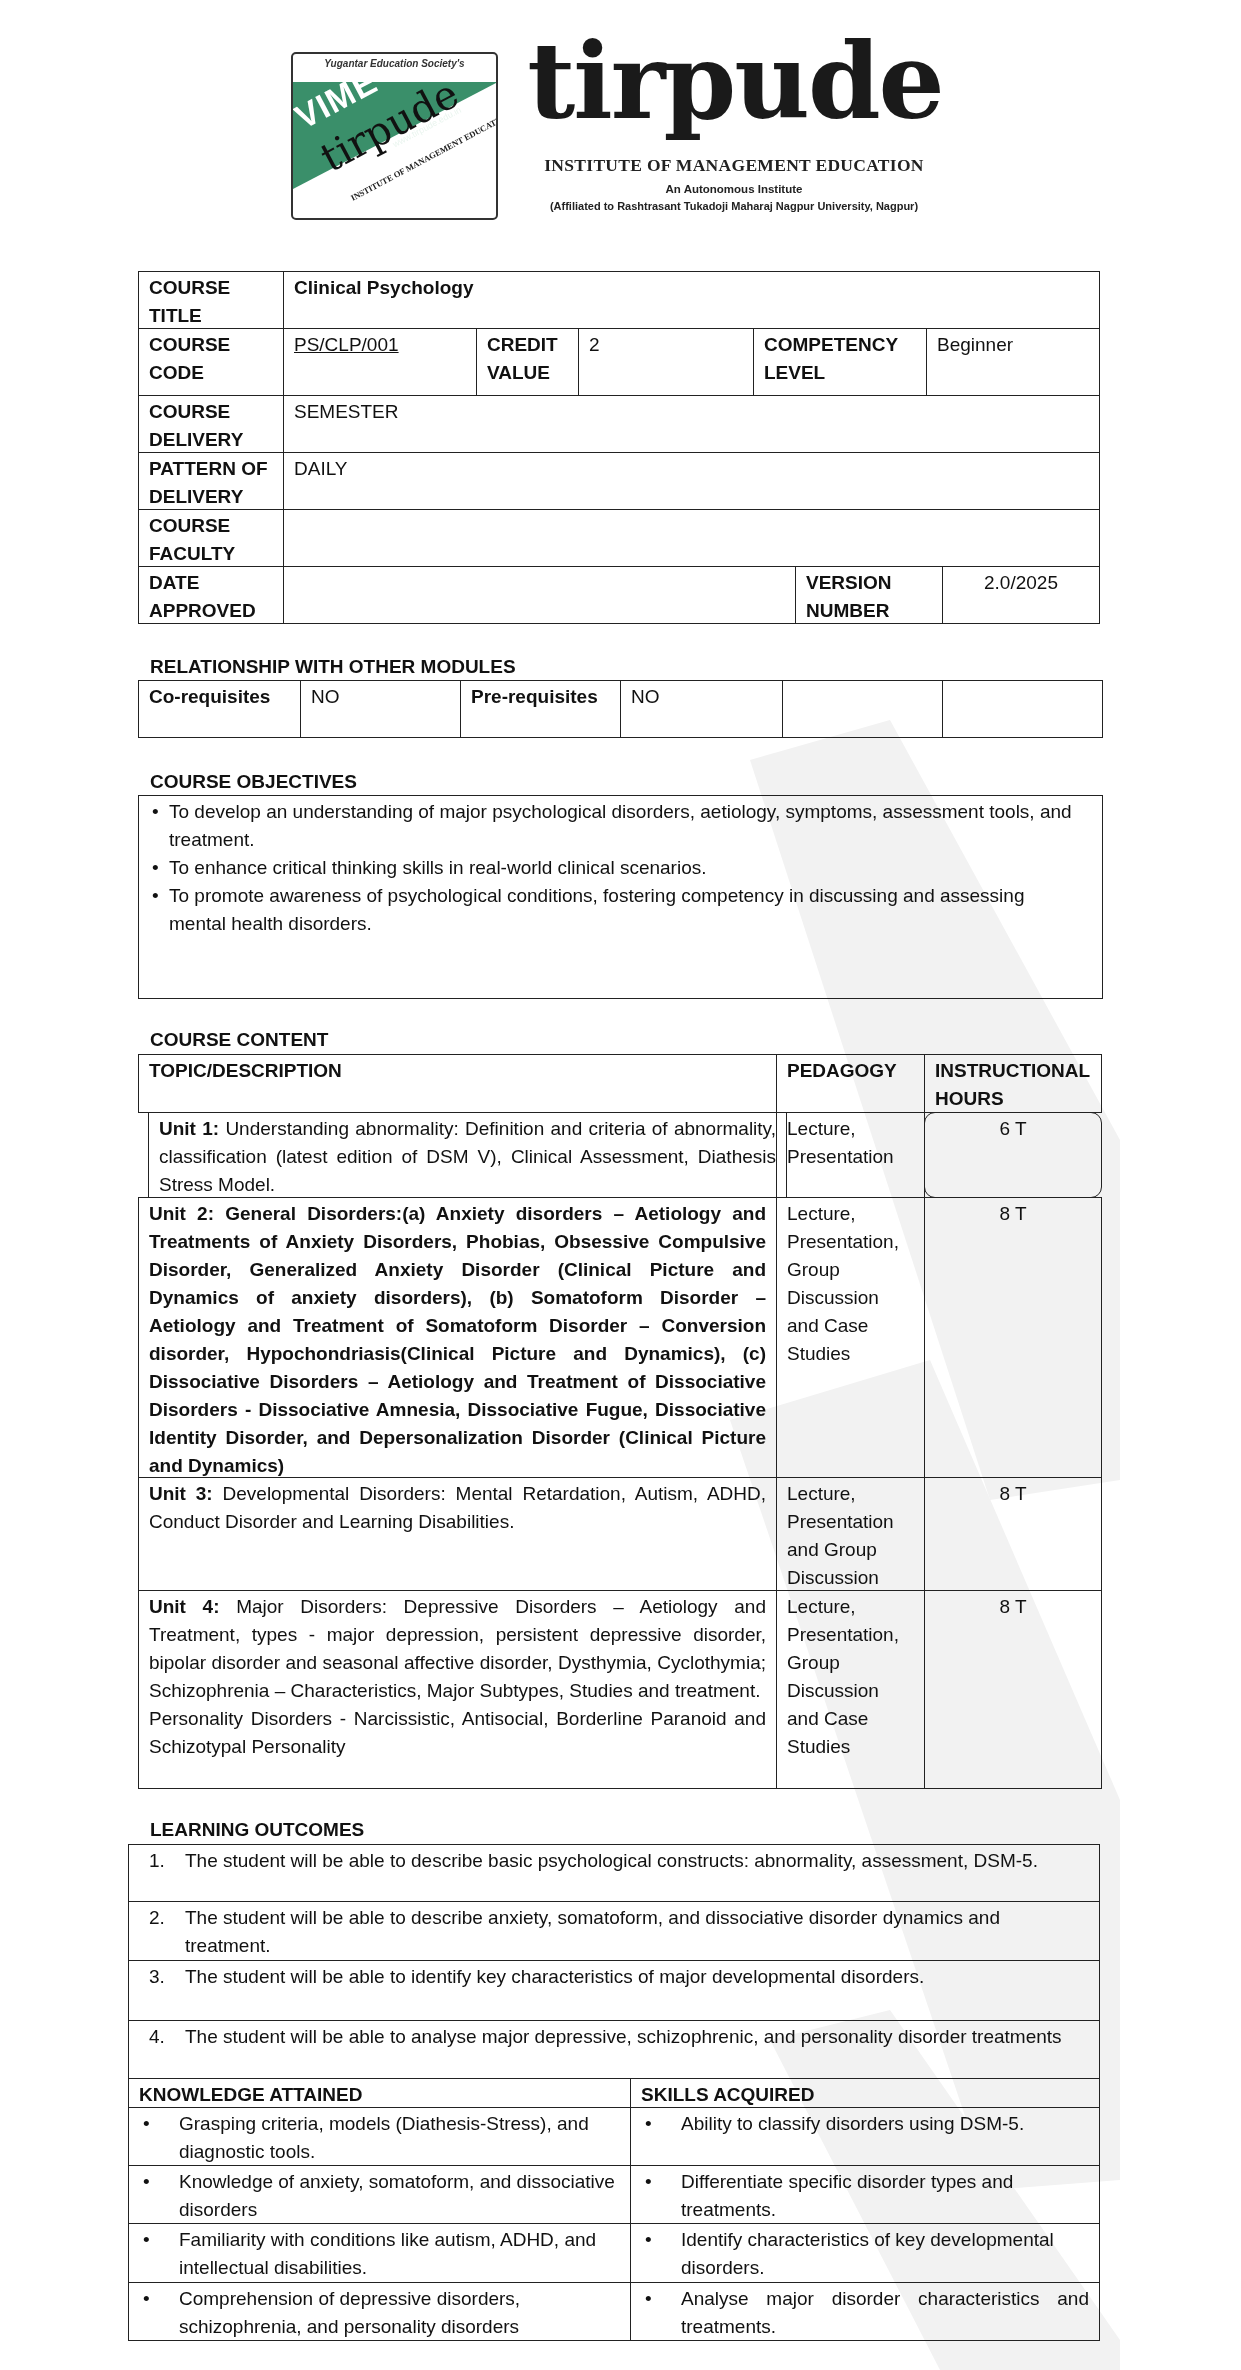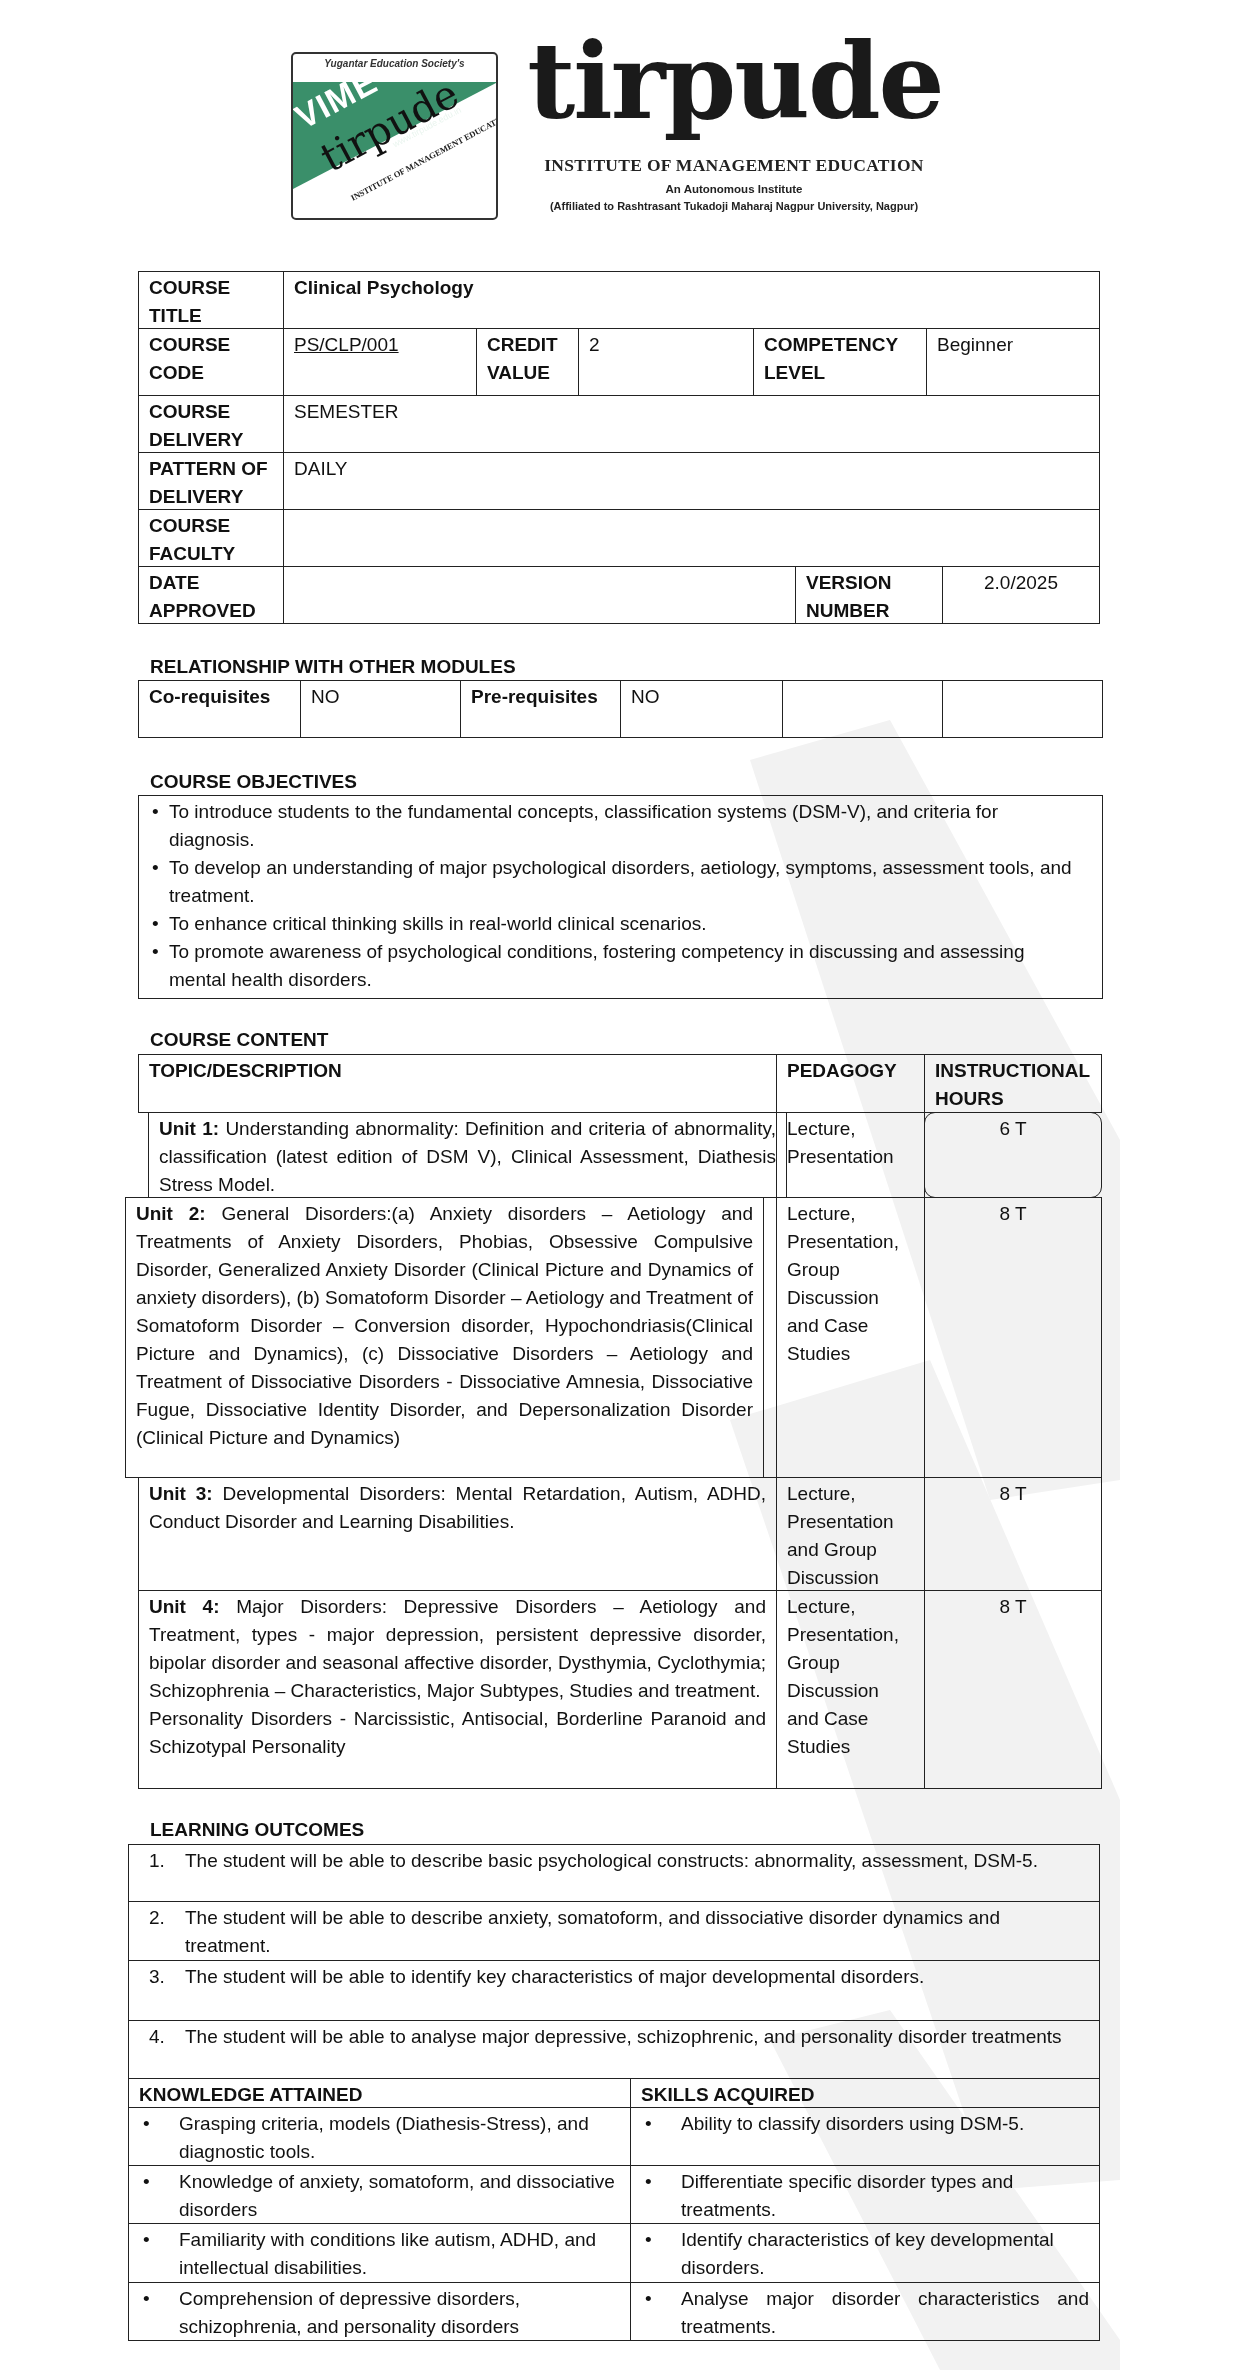--- a/index.html
+++ b/index.html
@@ -101,41 +101,40 @@
     <div class="cell" style="left:300px;top:680px;width:161px;height:58px;">NO</div>
     <div class="cell lbl" style="left:460px;top:680px;width:161px;height:58px;">Pre-requisites</div>
     <div class="cell" style="left:620px;top:680px;width:163px;height:58px;">NO</div>
     <div class="cell" style="left:782px;top:680px;width:161px;height:58px;"></div>
     <div class="cell" style="left:942px;top:680px;width:161px;height:58px;"></div>
   </div>
 
   <div class="sec-head" style="top:770px;">COURSE OBJECTIVES</div>
   <div class="box" style="left:138px;top:795px;width:965px;height:204px;padding:2px 28px 2px 10px;">
     <ul class="bul">
-      <li>To introduce students to the fundamental concepts, classification systems (DSM-V), and criteria for diagnosis.</li>
       <li>To develop an understanding of major psychological disorders, aetiology, symptoms, assessment tools, and treatment.</li>
       <li>To enhance critical thinking skills in real-world clinical scenarios.</li>
       <li>To promote awareness of psychological conditions, fostering competency in discussing and assessing mental health disorders.</li>
     </ul>
   </div>
 
   <div class="sec-head" style="top:1028px;">COURSE CONTENT</div>
   <div>
     <div class="cell lbl" style="left:138px;top:1054px;width:639px;height:59px;">TOPIC/DESCRIPTION</div>
     <div class="cell lbl" style="left:776px;top:1054px;width:149px;height:59px;">PEDAGOGY</div>
     <div class="cell lbl" style="left:924px;top:1054px;width:178px;height:59px;">INSTRUCTIONAL HOURS</div>
 
     <div class="cell justify" style="left:148px;top:1112px;width:639px;height:86px;">
       <b>Unit 1:</b>
       <span>Understanding abnormality: Definition and criteria of abnormality, classification (latest edition of DSM V), Clinical Assessment, Diathesis Stress Model.</span>
     </div>
     <div class="cell" style="left:776px;top:1112px;width:149px;height:86px;">Lecture, Presentation</div>
     <div class="cell center" style="left:924px;top:1112px;width:178px;height:86px;border-radius:11px;">6 T</div>
 
-    <div class="cell justify" style="left:125px;top:1197px;width:639px;height:281px;">
+    <div class="cell justify" style="left:138px;top:1197px;width:639px;height:281px;font-weight:bold;">
       <b>Unit 2:</b>
       <span>General Disorders:(a) Anxiety disorders – Aetiology and Treatments of Anxiety Disorders, Phobias, Obsessive Compulsive Disorder, Generalized Anxiety Disorder (Clinical Picture and Dynamics of anxiety disorders), (b) Somatoform Disorder – Aetiology and Treatment of Somatoform Disorder – Conversion disorder, Hypochondriasis(Clinical Picture and Dynamics), (c) Dissociative Disorders – Aetiology and Treatment of Dissociative Disorders - Dissociative Amnesia, Dissociative Fugue, Dissociative Identity Disorder, and Depersonalization Disorder (Clinical Picture and Dynamics)</span>
     </div>
     <div class="cell" style="left:776px;top:1197px;width:149px;height:281px;">Lecture, Presentation, Group Discussion and Case Studies</div>
     <div class="cell center" style="left:924px;top:1197px;width:178px;height:281px;">8 T</div>
 
     <div class="cell justify" style="left:138px;top:1477px;width:639px;height:114px;">
       <b>Unit 3:</b>
       <span>Developmental Disorders: Mental Retardation, Autism, ADHD, Conduct Disorder and Learning Disabilities.</span>
     </div>

